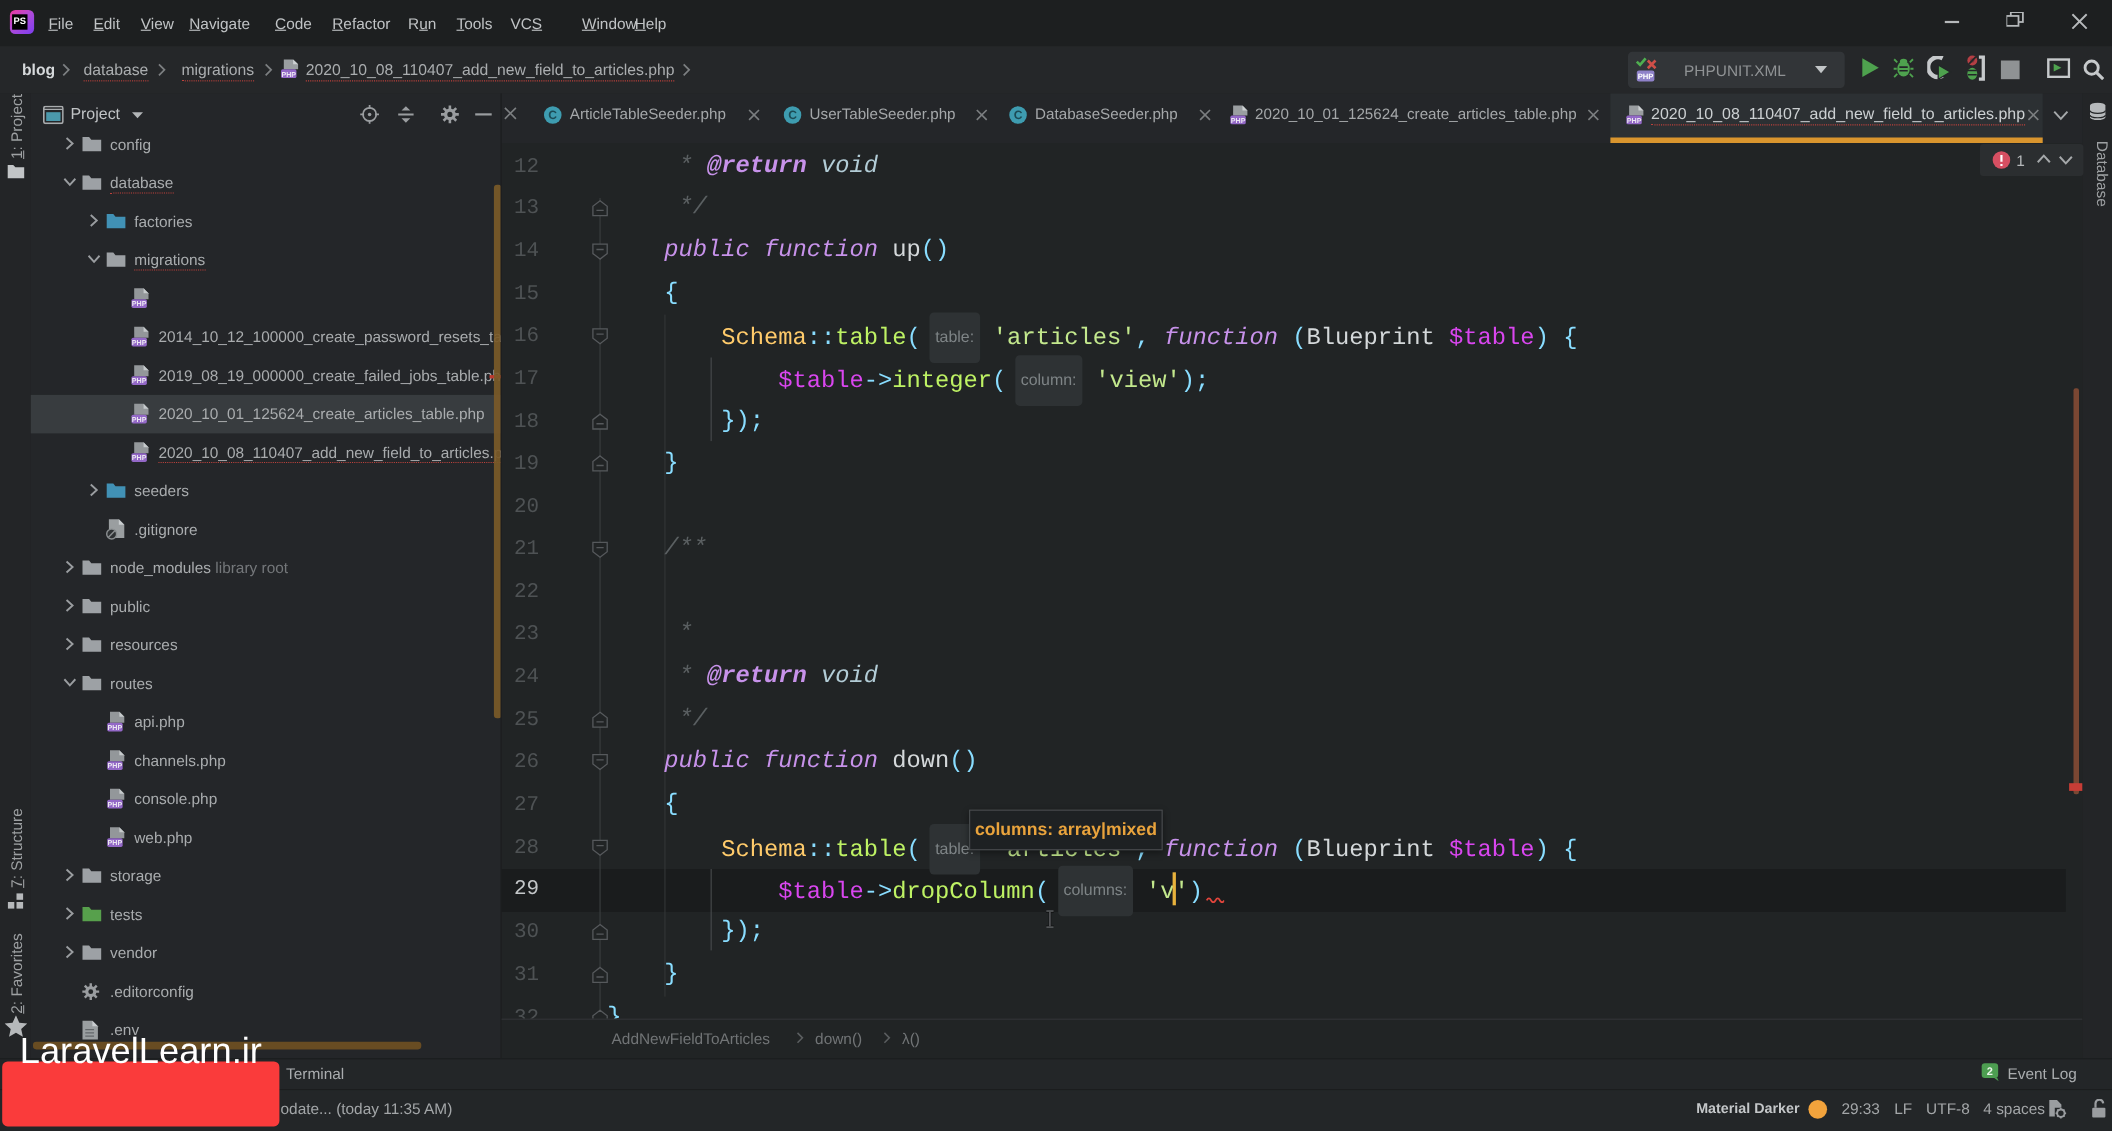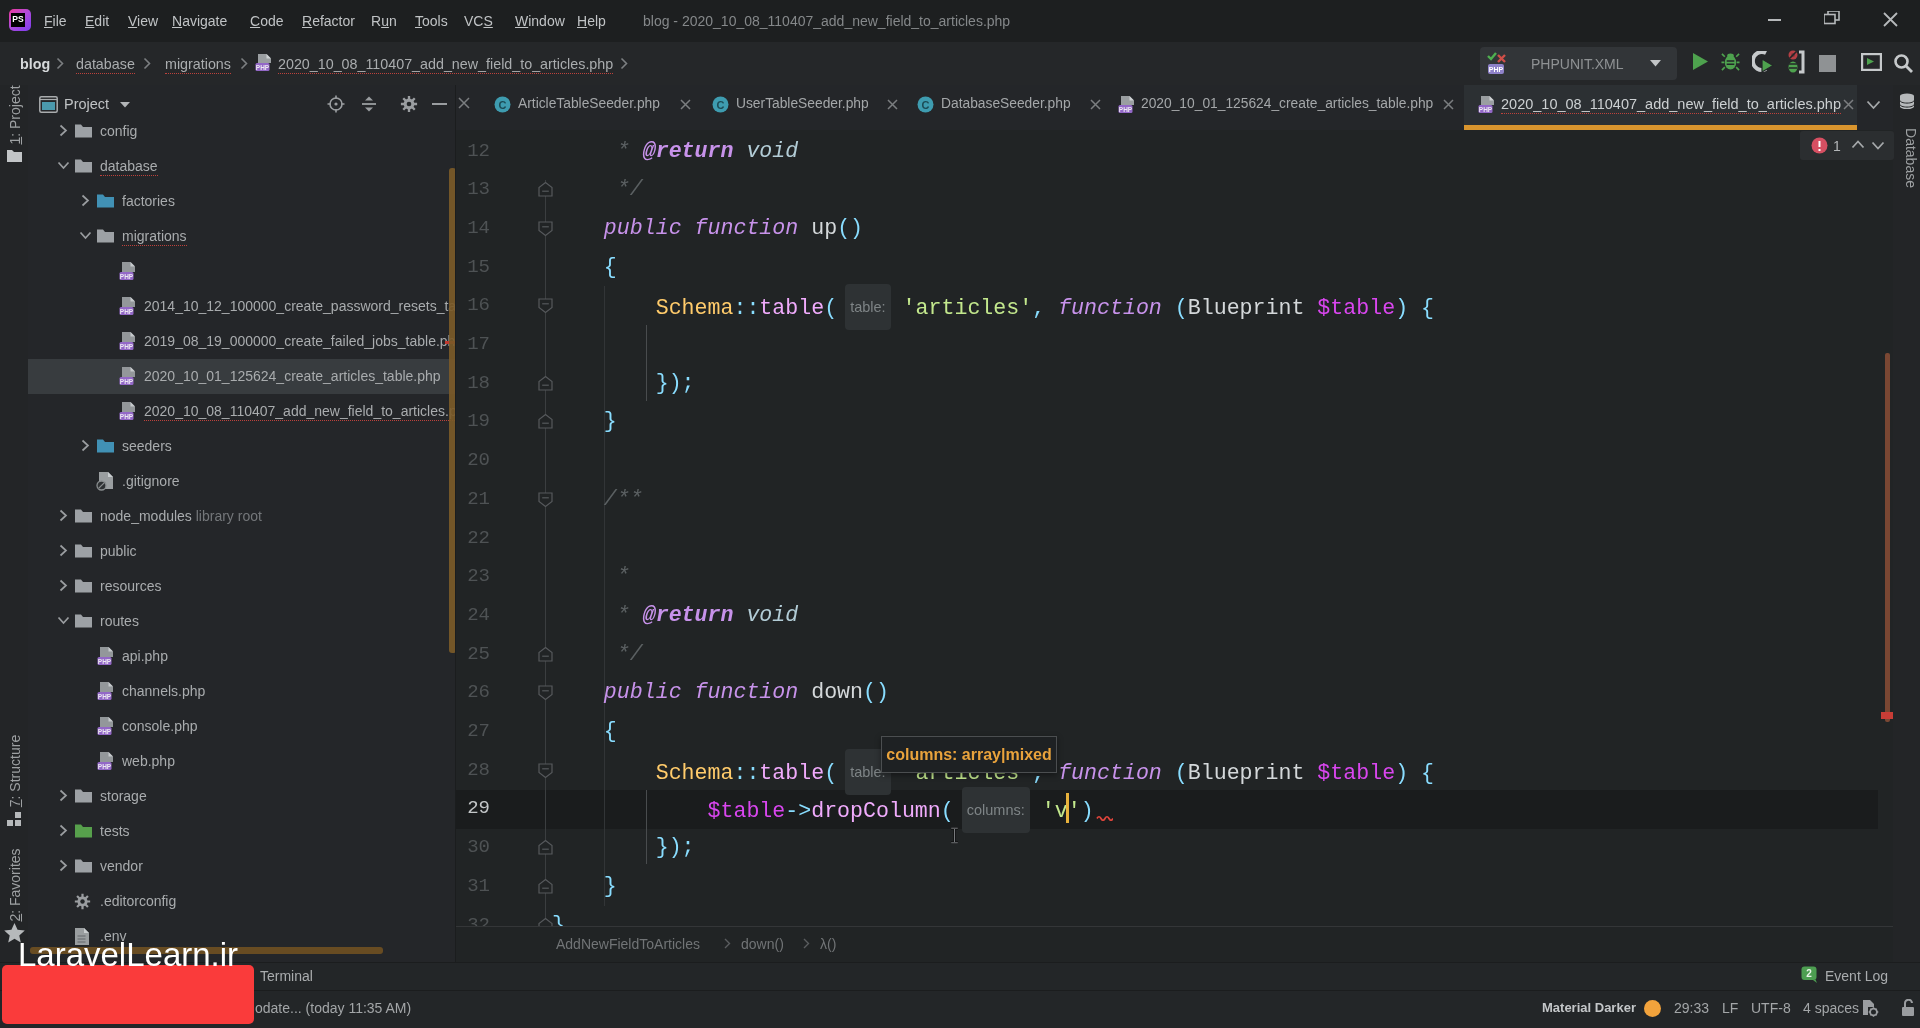--- a/index.html
+++ b/index.html
@@ -6,21 +6,21 @@
 body { font-family:"Liberation Sans", sans-serif; }
 #app { position:absolute; top:0; left:0; width:1920px; height:1028px; }
 .abs { position:absolute; }
 
 .k { color:#C792EA; font-style:italic; }
 .cm { color:#5b6062; font-style:italic; }
 .tag { color:#C792EA; font-style:italic; font-weight:bold; }
 .ty { color:#B2CCD6; font-style:italic; }
 .y { color:#FFCB6B; }
 .o { color:#89DDFF; }
-.f { color:#f0abfc; }
+.f { color:#bef264; }
 .s { color:#C3E88D; }
 .v { color:#d946ef; }
 .w { color:#d4d8da; }
 .hint { display:inline-block; font-family:"Liberation Sans",sans-serif; font-size:14.5px; font-style:normal;
   color:#7e8486; background:#2e3234; border-radius:4px; padding:12px 5px; margin:0 12px 0 8px;
   vertical-align:baseline; line-height:22px; position:relative; top:-2px;}
 .codeline { position:absolute; left:552px; height:39px; line-height:39px; font-size:21.6px; white-space:pre; font-family:"Liberation Mono",monospace; }
 .lnum { position:absolute; left:455px; width:35px; text-align:right; height:39px; line-height:39px; font-size:19px; color:#4e5254; font-family:"Liberation Mono",monospace;}
 .treetxt { position:absolute; font-size:14px; color:#a9acae; line-height:35px; white-space:nowrap;}
 .menu { color:#c0c3c5; font-size:14px; }
@@ -47,23 +47,22 @@
     </div>
 <div class="abs menu" style="left:44px;top:10px;height:22px;line-height:22px;"><span style="text-decoration:underline">F</span>ile</div>
 <div class="abs menu" style="left:85px;top:10px;height:22px;line-height:22px;"><span style="text-decoration:underline">E</span>dit</div>
 <div class="abs menu" style="left:128px;top:10px;height:22px;line-height:22px;"><span style="text-decoration:underline">V</span>iew</div>
 <div class="abs menu" style="left:172px;top:10px;height:22px;line-height:22px;"><span style="text-decoration:underline">N</span>avigate</div>
 <div class="abs menu" style="left:250px;top:10px;height:22px;line-height:22px;"><span style="text-decoration:underline">C</span>ode</div>
 <div class="abs menu" style="left:302px;top:10px;height:22px;line-height:22px;"><span style="text-decoration:underline">R</span>efactor</div>
 <div class="abs menu" style="left:371px;top:10px;height:22px;line-height:22px;">R<span style="text-decoration:underline">u</span>n</div>
 <div class="abs menu" style="left:415px;top:10px;height:22px;line-height:22px;"><span style="text-decoration:underline">T</span>ools</div>
 <div class="abs menu" style="left:464px;top:10px;height:22px;line-height:22px;">VC<span style="text-decoration:underline">S</span></div>
-<div class="abs menu" style="left:515px;top:10px;height:22px;line-height:22px;"><span style="text-decoration:underline">W</span>indow</div>
+<div class="abs menu" style="left:529px;top:10px;height:22px;line-height:22px;"><span style="text-decoration:underline">W</span>indow</div>
 <div class="abs menu" style="left:577px;top:10px;height:22px;line-height:22px;"><span style="text-decoration:underline">H</span>elp</div>
-<div class="abs" style="left:643px;top:10px;height:22px;line-height:22px;color:#85888a;font-size:14px;">blog - 2020_10_08_110407_add_new_field_to_articles.php</div>
 <div class="abs" style="left:1768px;top:19px;width:13px;height:2px;background:#b6b9bb;"></div>
 <svg class="abs" style="left:1824px;top:11px;" width="17" height="14" viewBox="0 0 17 14">
       <rect x="4" y="0" width="11" height="9" fill="none" stroke="#b6b9bb" stroke-width="1.6"></rect>
       <rect x="0" y="3.5" width="11" height="9" fill="#1d1f20" stroke="#b6b9bb" stroke-width="1.6"></rect>
     </svg>
 <svg class="abs" style="left:1883px;top:12px;" width="15" height="15" viewBox="0 0 15 15">
       <path d="M1,1 L14,14 M14,1 L1,14" stroke="#b6b9bb" stroke-width="1.8"></path>
     </svg>
 <div class="abs" style="left:20px;top:52px;height:24px;line-height:24px;color:#d6d9db;font-size:14.3px;font-weight:bold;">blog</div>
 <svg class="abs" style="left:56px;top:57px;" width="8" height="13" viewBox="0 0 8 13">
@@ -476,20 +475,21 @@
     </svg>
 <svg class="abs" style="left:536px;top:915.5px;" width="19" height="19" viewBox="0 0 19 19">
       <path d="M9.5,2.5 L16,7.5 L16,16 L3,16 L3,7.5 Z" fill="#212425" stroke="#56595c" stroke-width="1.2"></path>
       <path d="M6.2,11.2 H12.8" stroke="#56595c" stroke-width="1.2"></path>
     </svg>
 <div class="abs codeline" style="top:131.5px;">&nbsp;&nbsp;&nbsp;&nbsp;&nbsp;<span class="cm">* </span><span class="tag">@return</span> <span class="ty">void</span></div>
 <div class="abs codeline" style="top:170.2px;">&nbsp;&nbsp;&nbsp;&nbsp;&nbsp;<span class="cm">*/</span></div>
 <div class="abs codeline" style="top:208.9px;">&nbsp;&nbsp;&nbsp;&nbsp;<span class="k">public function</span> <span class="w">up</span><span class="o">()</span></div>
 <div class="abs codeline" style="top:247.6px;">&nbsp;&nbsp;&nbsp;&nbsp;<span class="o">{</span></div>
 <div class="abs codeline" style="top:286.3px;">&nbsp;&nbsp;&nbsp;&nbsp;&nbsp;&nbsp;&nbsp;&nbsp;<span class="y">Schema</span><span class="o">::</span><span class="f">table</span><span class="o">(</span><span class="hint">table:</span><span class="s">'articles'</span><span class="o">,</span> <span class="k">function</span> <span class="o">(</span><span class="w">Blueprint</span> <span class="v">$table</span><span class="o">)</span> <span class="o">{</span></div>
+<div class="abs codeline" style="top:325.0px;">&nbsp;&nbsp;&nbsp;&nbsp;&nbsp;&nbsp;&nbsp;&nbsp;&nbsp;&nbsp;&nbsp;&nbsp;<span class="v">$table</span><span class="o">-&gt;</span><span class="f">integer</span><span class="o">(</span><span class="hint">column:</span><span class="s">'view'</span><span class="o">);</span></div>
 <div class="abs codeline" style="top:363.7px;">&nbsp;&nbsp;&nbsp;&nbsp;&nbsp;&nbsp;&nbsp;&nbsp;<span class="o">});</span></div>
 <div class="abs codeline" style="top:402.4px;">&nbsp;&nbsp;&nbsp;&nbsp;<span class="o">}</span></div>
 <div class="abs codeline" style="top:479.8px;">&nbsp;&nbsp;&nbsp;&nbsp;<span class="cm">/**</span></div>
 <div class="abs codeline" style="top:557.2px;">&nbsp;&nbsp;&nbsp;&nbsp;&nbsp;<span class="cm">*</span></div>
 <div class="abs codeline" style="top:595.9px;">&nbsp;&nbsp;&nbsp;&nbsp;&nbsp;<span class="cm">* </span><span class="tag">@return</span> <span class="ty">void</span></div>
 <div class="abs codeline" style="top:634.6px;">&nbsp;&nbsp;&nbsp;&nbsp;&nbsp;<span class="cm">*/</span></div>
 <div class="abs codeline" style="top:673.3px;">&nbsp;&nbsp;&nbsp;&nbsp;<span class="k">public function</span> <span class="w">down</span><span class="o">()</span></div>
 <div class="abs codeline" style="top:712.0px;">&nbsp;&nbsp;&nbsp;&nbsp;<span class="o">{</span></div>
 <div class="abs codeline" style="top:750.7px;">&nbsp;&nbsp;&nbsp;&nbsp;&nbsp;&nbsp;&nbsp;&nbsp;<span class="y">Schema</span><span class="o">::</span><span class="f">table</span><span class="o">(</span><span class="hint">table:</span><span class="s">'articles'</span><span class="o">,</span> <span class="k">function</span> <span class="o">(</span><span class="w">Blueprint</span> <span class="v">$table</span><span class="o">)</span> <span class="o">{</span></div>
 <div class="abs codeline" style="top:789.4px;">&nbsp;&nbsp;&nbsp;&nbsp;&nbsp;&nbsp;&nbsp;&nbsp;&nbsp;&nbsp;&nbsp;&nbsp;<span class="v">$table</span><span class="o">-&gt;</span><span class="f">dropColumn</span><span class="o">(</span><span class="hint">columns:</span><span class="s">'v'</span><span class="o">)</span></div>

